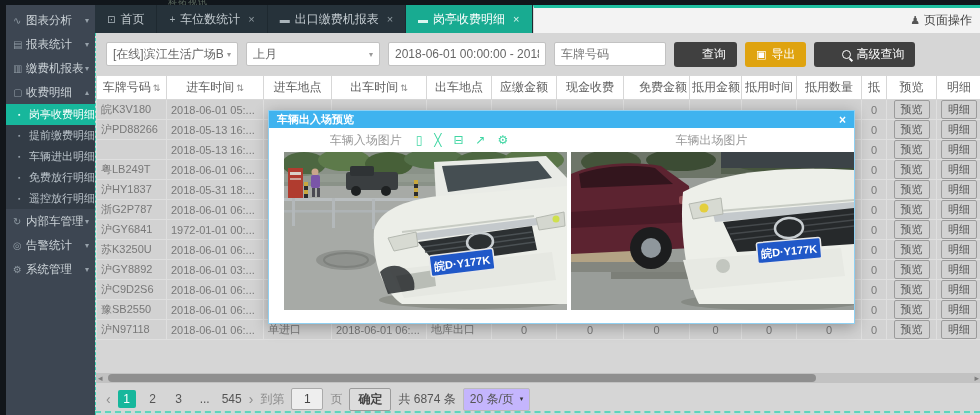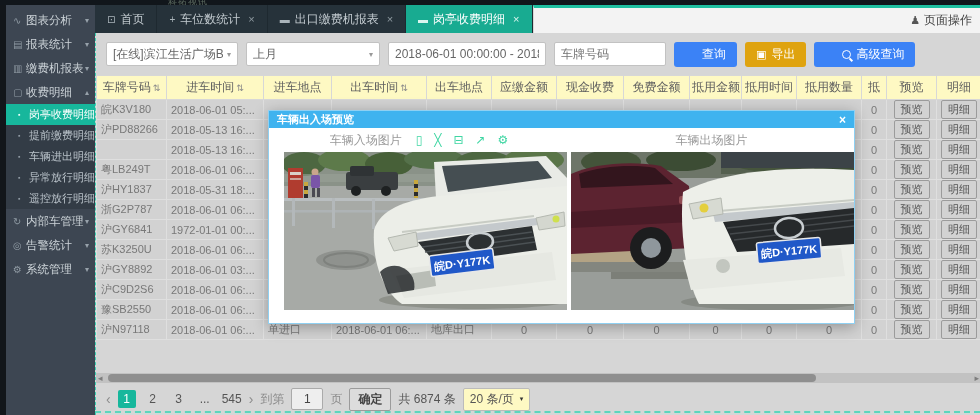--- a/index.html
+++ b/index.html
@@ -33,50 +33,50 @@
   .tabbar-right{flex:1;background:#f3f3f3;border-top:3px solid #1fbfa0;box-sizing:border-box;display:flex;align-items:center;justify-content:flex-end;padding-right:8px;gap:4px;font-size:12px;color:#444;border-left:1px solid #d8d8d8;}
   .tabbar-right .pico{font-size:11px;color:#555;}
   .content{position:absolute;top:28px;left:0;width:885px;height:382px;background:#d6d6d6;border-left:1px dashed #3bd2b3;box-sizing:border-box;}
   
   .filterbar{height:42px;display:flex;align-items:center;gap:8px;padding:0 10px;box-sizing:border-box;}
   .fsel{height:24px;background:#fff;border:1px solid #c2c2c2;border-radius:2px;display:flex;align-items:center;padding:0 6px;font-size:12px;color:#666;box-sizing:border-box;cursor:pointer;}
   .fsel .tx{flex:1;overflow:hidden;white-space:nowrap;}
   .fsel .cv{font-size:8px;color:#999;margin-left:4px;flex:none;}
   .finput{height:24px;background:#fff;border:1px solid #c2c2c2;border-radius:2px;font-size:12px;color:#666;padding:0 6px;box-sizing:border-box;font-family:inherit;}
   .btn{height:25px;border:none;border-radius:3px;color:#fff;font-size:12px;padding:0 11px;display:flex;align-items:center;gap:5px;cursor:pointer;font-family:inherit;}
-  .btn-teal{background:#3b82f6;padding-left:28px;}
+  .btn-teal{background:#404040;padding-left:28px;}
   .btn-yellow{background:#dfa30f;}
   .bico{font-size:11px;}
   .mag{width:7px;height:7px;border:1.5px solid #fff;border-radius:50%;position:relative;display:inline-block;}
   .mag::after{content:"";position:absolute;width:1.5px;height:4px;background:#fff;left:7px;top:7px;transform:rotate(-45deg);}
   
   .tablewrap{position:absolute;top:42px;left:0;width:885px;}
   table{border-collapse:collapse;table-layout:fixed;width:885px;}
-  th{height:24px;background:#fef9c3;color:#5f5f5f;font-weight:normal;font-size:12px;border:1px solid #d7d7d7;overflow:hidden;white-space:nowrap;padding:0 2px;box-sizing:border-box;}
+  th{height:24px;background:#ffffff;color:#5f5f5f;font-weight:normal;font-size:12px;border:1px solid #d7d7d7;overflow:hidden;white-space:nowrap;padding:0 2px;box-sizing:border-box;}
   td{height:20px;background:#d2d2d2;border:1px solid #dfdfdf;font-size:11px;color:#787878;overflow:hidden;white-space:nowrap;padding:0 4px;box-sizing:border-box;}
   td.al{text-align:left;}
   td.ac{text-align:center;}
   .sortg{font-size:9px;color:#8a8a8a;margin-left:2px;}
   .minibtn{display:inline-block;border:1px solid #9b9b9b;border-radius:2px;padding:1px 6px;font-size:11px;color:#555;cursor:pointer;background:transparent;}
   
   .hscroll{position:absolute;top:340px;left:0;width:885px;height:10px;background:#c2c2c2;}
   .hthumb{position:absolute;left:12px;top:1px;width:708px;height:8px;background:#8f8f8f;border-radius:4px;cursor:pointer;}
   .harrow{position:absolute;top:0;font-size:9px;color:#7d7d7d;line-height:10px;cursor:pointer;}
   .harrow.l{left:2px;}
   .harrow.r{right:2px;}
   
   .pager{position:absolute;top:350px;left:0;width:885px;height:32px;display:flex;align-items:center;gap:7px;padding:0 10px;box-sizing:border-box;font-size:12px;color:#555;}
   .pnav{color:#8b8b8b;font-size:14px;cursor:pointer;}
   .pagelist{display:flex;align-items:center;gap:8px;}
   .page{min-width:18px;height:18px;line-height:18px;text-align:center;border-radius:2px;cursor:pointer;}
   .page.active{background:#17b79c;color:#fff;}
   .goto-lbl{color:#8b8b8b;}
   .goto-in{width:26px;height:18px;border:1px solid #aaa;background:#eee;text-align:center;font-size:12px;color:#444;border-radius:2px;font-family:inherit;box-sizing:content-box;}
   .confirm{border:1px solid #9b9b9b;border-radius:2px;background:#dcdcdc;color:#444;font-weight:bold;font-size:12px;padding:2px 8px;cursor:pointer;font-family:inherit;}
-  .perpage{height:21px;background:#fef9c3;border:1px solid #bbb;border-radius:2px;display:flex;align-items:center;gap:6px;padding:0 6px;cursor:pointer;}
+  .perpage{height:21px;background:#c4b5fd;border:1px solid #bbb;border-radius:2px;display:flex;align-items:center;gap:6px;padding:0 6px;cursor:pointer;}
   .perpage .cv{font-size:7px;color:#333;}
   
   .modal{position:absolute;left:268px;top:110px;width:585px;background:#fff;border:1px solid #8fd0f2;box-shadow:0 3px 14px rgba(0,0,0,.3);z-index:20;}
   .modal-title{height:17px;background:#3fb3ef;color:#fff;font-size:11px;font-weight:bold;display:flex;align-items:center;padding:0 8px;}
   .modal-title .mclose{margin-left:auto;cursor:pointer;font-size:12px;font-weight:bold;}
   .modal-labels{height:24px;display:flex;align-items:center;font-size:12px;color:#999;}
   .ml-left{width:300px;display:flex;align-items:center;justify-content:center;gap:14px;}
   .mtools{display:flex;gap:12px;}
   .mtool{color:#3fd6a3;font-size:12px;cursor:pointer;line-height:1;}
   .ml-right{flex:1;text-align:center;}
@@ -121,21 +121,21 @@
     <div class="ssub-item">
       <span class="ico">▪</span>
       <span class="lbl">提前缴费明细</span>
     </div>
     <div class="ssub-item">
       <span class="ico">▪</span>
       <span class="lbl">车辆进出明细</span>
     </div>
     <div class="ssub-item">
       <span class="ico">▪</span>
-      <span class="lbl">异常放行明细</span>
+      <span class="lbl">免费放行明细</span>
     </div>
     <div class="ssub-item">
       <span class="ico">▪</span>
       <span class="lbl">遥控放行明细</span>
     </div>
   </div>
   <div class="snav-item">
     <span class="ico">↻</span>
     <span class="lbl">内部车管理</span>
     <span class="car">▾</span>
@@ -211,21 +211,21 @@
       <table>
         <thead>
             <tr>
               <th style="width: 70px;"><span>车牌号码</span><span class="sortg">⇅</span></th>
               <th style="width: 97px;"><span>进车时间</span><span class="sortg">⇅</span></th>
               <th style="width: 68px;"><span>进车地点</span></th>
               <th style="width: 95px;"><span>出车时间</span><span class="sortg">⇅</span></th>
               <th style="width: 65px;"><span>出车地点</span></th>
               <th style="width: 65px;"><span>应缴金额</span></th>
               <th style="width: 67px;"><span>现金收费</span></th>
-              <th style="width: 66px;"><span>免费金额</span></th>
+              <th style="width: 66px; text-align: right;"><span>免费金额</span></th>
               <th style="width: 52px;"><span>抵用金额</span></th>
               <th style="width: 55px;"><span>抵用时间</span></th>
               <th style="width: 65px;"><span>抵用数量</span></th>
               <th style="width: 25px;"><span>抵</span></th>
               <th style="width: 50px;"><span>预览</span></th>
               <th style="width: 45px;"><span>明细</span></th>
             </tr>
           </thead>
         <tbody>
             <tr>

